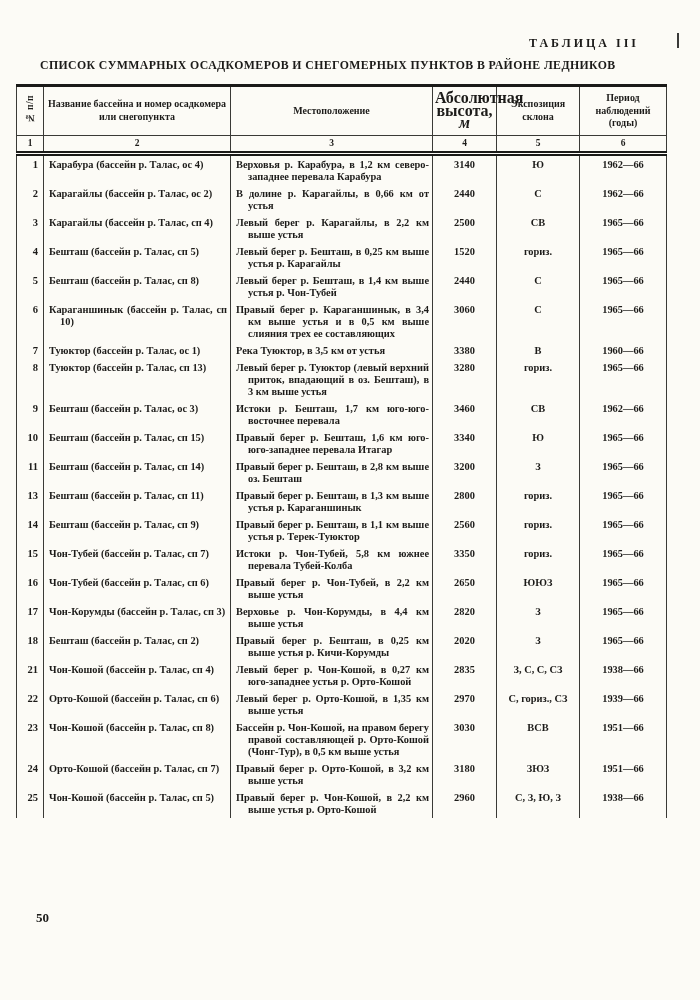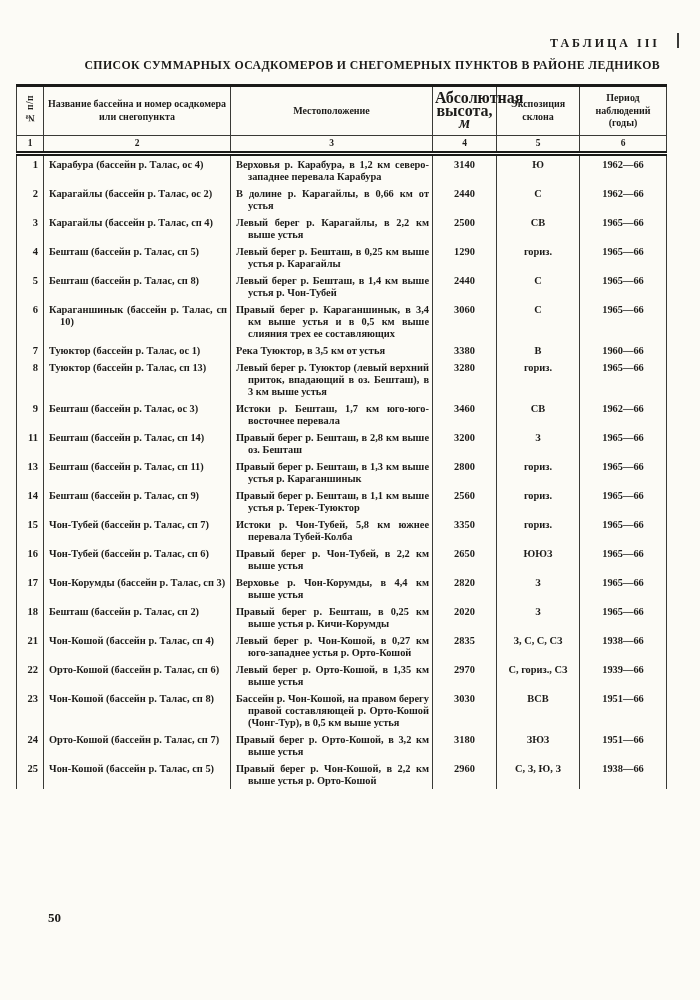--- a/index.html
+++ b/index.html
@@ -9,31 +9,31 @@
     background:#e8e6e0;
   }
   .page {
     position:relative;
     width:700px; height:1000px;
     background:#fcfbf6;
     color:#1c1b19;
     overflow:hidden;
   }
   .table-caption {
-    position:absolute; top:36px; right:40px;
+    position:absolute; top:36px; right:61px;
     font-size:12px; font-weight:bold; letter-spacing:3px;
     white-space:nowrap;
   }
   .scan-tick {
     position:absolute; top:33px; left:677px;
     width:2px; height:15px; background:#3a3a38;
   }
   .main-title {
     position:absolute; top:58px; left:40px; width:620px;
-    text-align:right; font-size:11.8px; font-weight:bold;
+    text-align:left; font-size:11.8px; font-weight:bold;
     letter-spacing:0.4px;
   }
   table.main {
     position:absolute; top:84px; left:16px;
     width:650px; table-layout:fixed;
     border-collapse:collapse;
     border-top:3px solid #1a1a18;
   }
   col.w-num {width:27px;}  col.w-name {width:187px;}
   col.w-loc {width:202px;} col.w-alt {width:64px;}
@@ -72,21 +72,21 @@
   td.c-name {
     text-align:justify;
     padding-left:16px; padding-right:3px; text-indent:-11px;
   }
   td.c-loc {
     text-align:justify;
     padding-left:17px; padding-right:3px; text-indent:-12px;
   }
   td.c-alt, td.c-exp, td.c-per { text-align:center; padding-left:2px; padding-right:2px; }
   .page-number {
-    position:absolute; top:910px; left:48px;
+    position:absolute; top:910px; left:36px;
     font-size:13px; font-weight:bold;
   }
 </style>
 </head>
 <body>
 
 <div class="page">
 
   <div class="table-caption">ТАБЛИЦА III</div>
   <div class="scan-tick"></div>
@@ -142,21 +142,21 @@
     <td class="c-name">Карагайлы (бассейн р. Талас, сп 4)</td>
     <td class="c-loc">Левый берег р. Карагайлы, в 2,2 км выше устья</td>
     <td class="c-alt">2500</td>
     <td class="c-exp">СВ</td>
     <td class="c-per">1965—66</td>
   </tr>
         <tr>
     <td class="c-num">4</td>
     <td class="c-name">Бешташ (бассейн р. Талас, сп 5)</td>
     <td class="c-loc">Левый берег р. Бешташ, в 0,25 км выше устья р. Карагайлы</td>
-    <td class="c-alt">1290</td>
+    <td class="c-alt">1520</td>
     <td class="c-exp">гориз.</td>
     <td class="c-per">1965—66</td>
   </tr>
         <tr>
     <td class="c-num">5</td>
     <td class="c-name">Бешташ (бассейн р. Талас, сп 8)</td>
     <td class="c-loc">Левый берег р. Бешташ, в 1,4 км выше устья р. Чон-Тубей</td>
     <td class="c-alt">2440</td>
     <td class="c-exp">С</td>
     <td class="c-per">1965—66</td>
@@ -187,20 +187,28 @@
   </tr>
         <tr>
     <td class="c-num">9</td>
     <td class="c-name">Бешташ (бассейн р. Талас, ос 3)</td>
     <td class="c-loc">Истоки р. Бешташ, 1,7 км юго-юго-восточнее перевала</td>
     <td class="c-alt">3460</td>
     <td class="c-exp">СВ</td>
     <td class="c-per">1962—66</td>
   </tr>
         <tr>
+    <td class="c-num">10</td>
+    <td class="c-name">Бешташ (бассейн р. Талас, сп 15)</td>
+    <td class="c-loc">Правый берег р. Бешташ, 1,6 км юго-юго-западнее перевала Итагар</td>
+    <td class="c-alt">3340</td>
+    <td class="c-exp">Ю</td>
+    <td class="c-per">1965—66</td>
+  </tr>
+        <tr>
     <td class="c-num">11</td>
     <td class="c-name">Бешташ (бассейн р. Талас, сп 14)</td>
     <td class="c-loc">Правый берег р. Бешташ, в 2,8 км выше оз. Бешташ</td>
     <td class="c-alt">3200</td>
     <td class="c-exp">З</td>
     <td class="c-per">1965—66</td>
   </tr>
         <tr>
     <td class="c-num">13</td>
     <td class="c-name">Бешташ (бассейн р. Талас, сп 11)</td>

